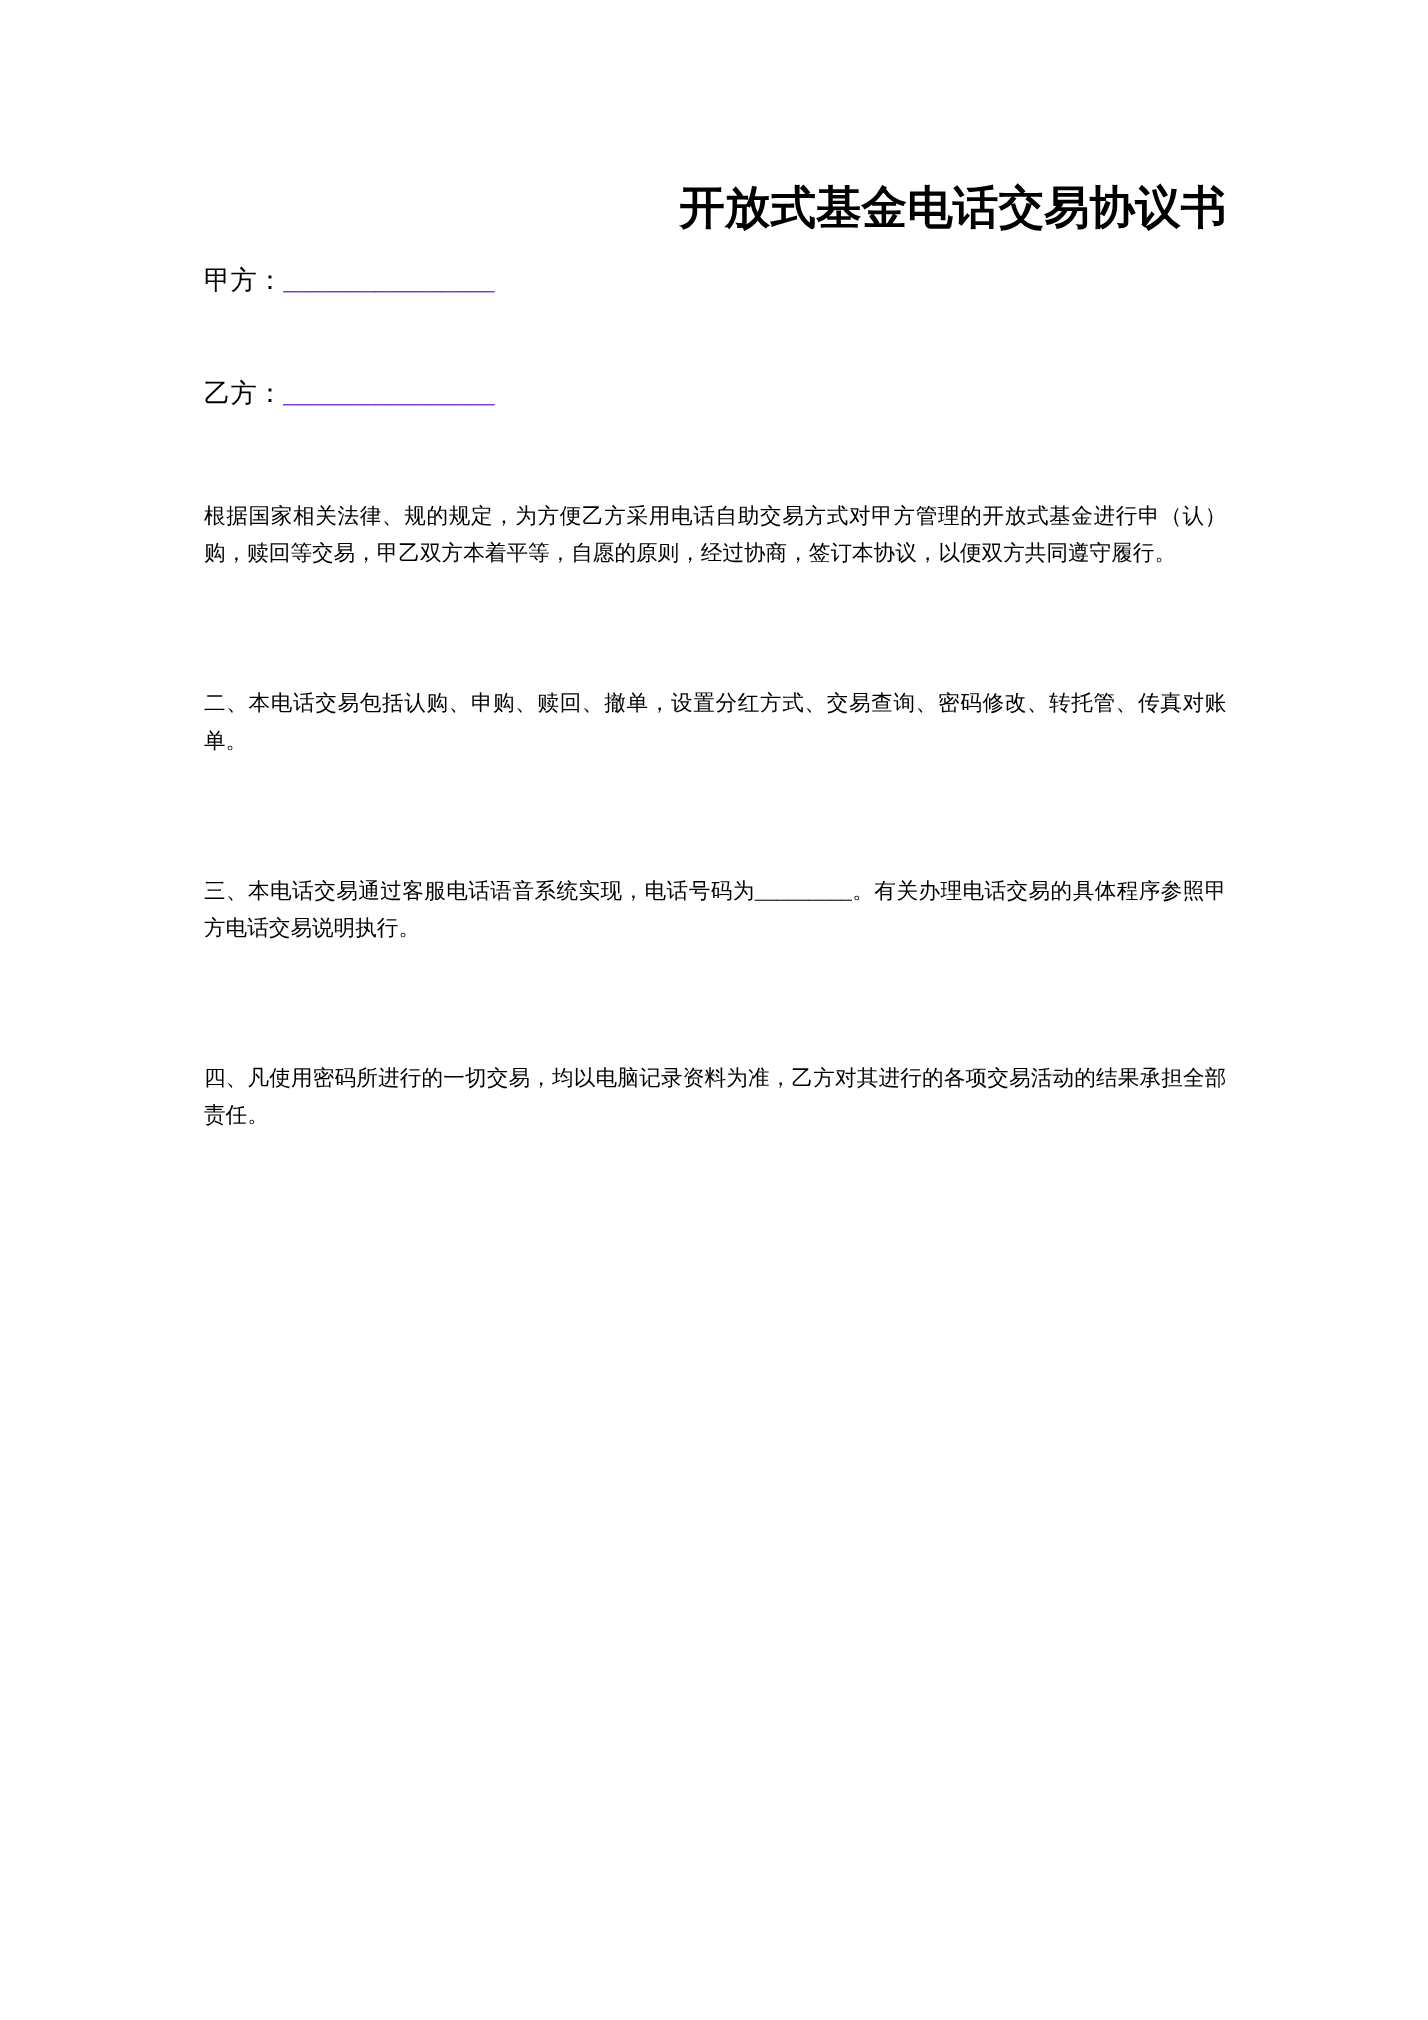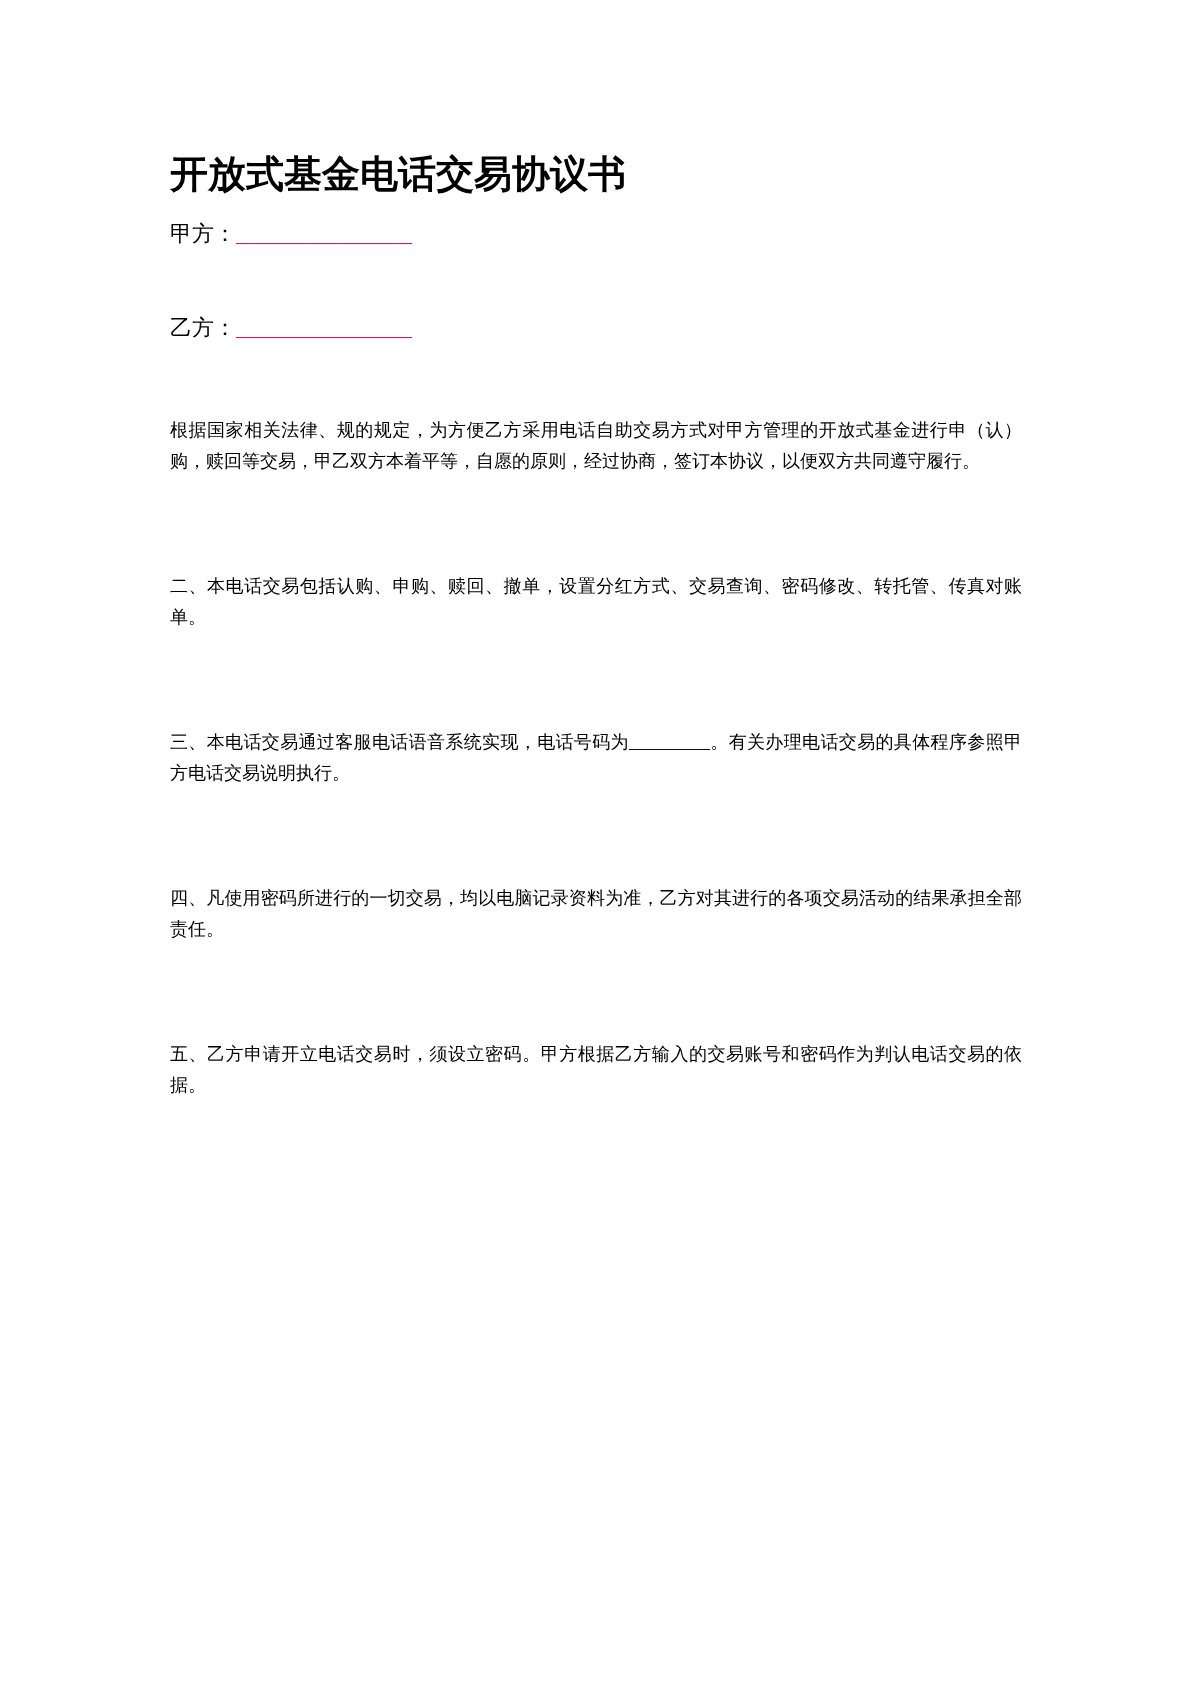--- a/index.html
+++ b/index.html
@@ -16,34 +16,34 @@
     padding: 146px 168px 0 170px;
     font-family: "Liberation Serif", "DejaVu Serif", serif;
     color: #000000;
     overflow: hidden;
   }
   .doc-title {
     margin: 0 0 16px 0;
     font-size: 38px;
     line-height: 56px;
     font-weight: 700;
-    text-align: left;
+    text-align: right;
     letter-spacing: 0px;
     white-space: nowrap;
   }
   .party-line {
     font-size: 22px;
     line-height: 31px;
     margin: 0 0 63px 0;
   }
   .party-line.second {
     margin-bottom: 72px;
   }
   .blank {
-    color: #be185d;
+    color: #6d28d9;
     letter-spacing: 0px;
   }
   p.para {
     margin: 0 0 94px 0;
     font-size: 18px;
     line-height: 31px;
     text-align: justify;
     text-justify: inter-character;
   }
   p.para:last-child {
@@ -67,16 +67,15 @@
 
   <p class="para">根据国家相关法律、规的规定，为方便乙方采用电话自助交易方式对甲方管理的开放式基金进行申（认）购，赎回等交易，甲乙双方本着平等，自愿的原则，经过协商，签订本协议，以便双方共同遵守履行。</p>
 
 
   <p class="para">二、本电话交易包括认购、申购、赎回、撤单，设置分红方式、交易查询、密码修改、转托管、传真对账单。</p>
 
   <p class="para">三、本电话交易通过客服电话语音系统实现，电话号码为_________。有关办理电话交易的具体程序参照甲方电话交易说明执行。</p>
 
   <p class="para">四、凡使用密码所进行的一切交易，均以电脑记录资料为准，乙方对其进行的各项交易活动的结果承担全部责任。</p>
 
-  <p class="para">五、乙方申请开立电话交易时，须设立密码。甲方根据乙方输入的交易账号和密码作为判认电话交易的依据。</p>
 
 
 </div>
 
 </body></html>

